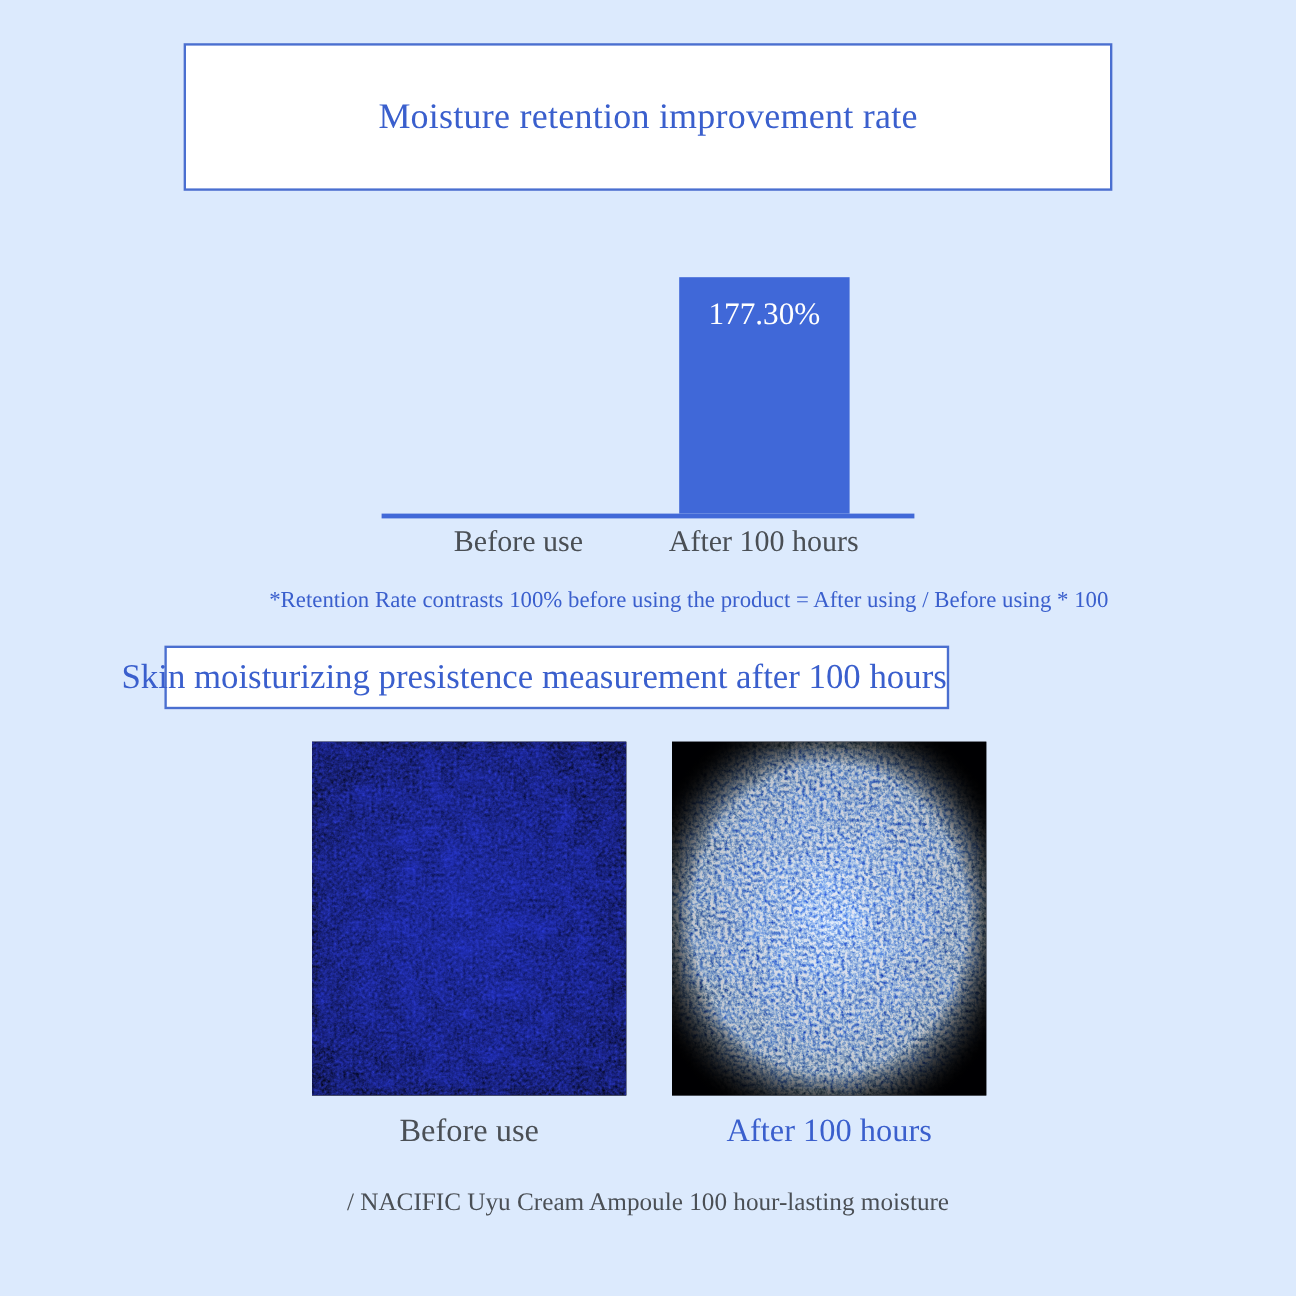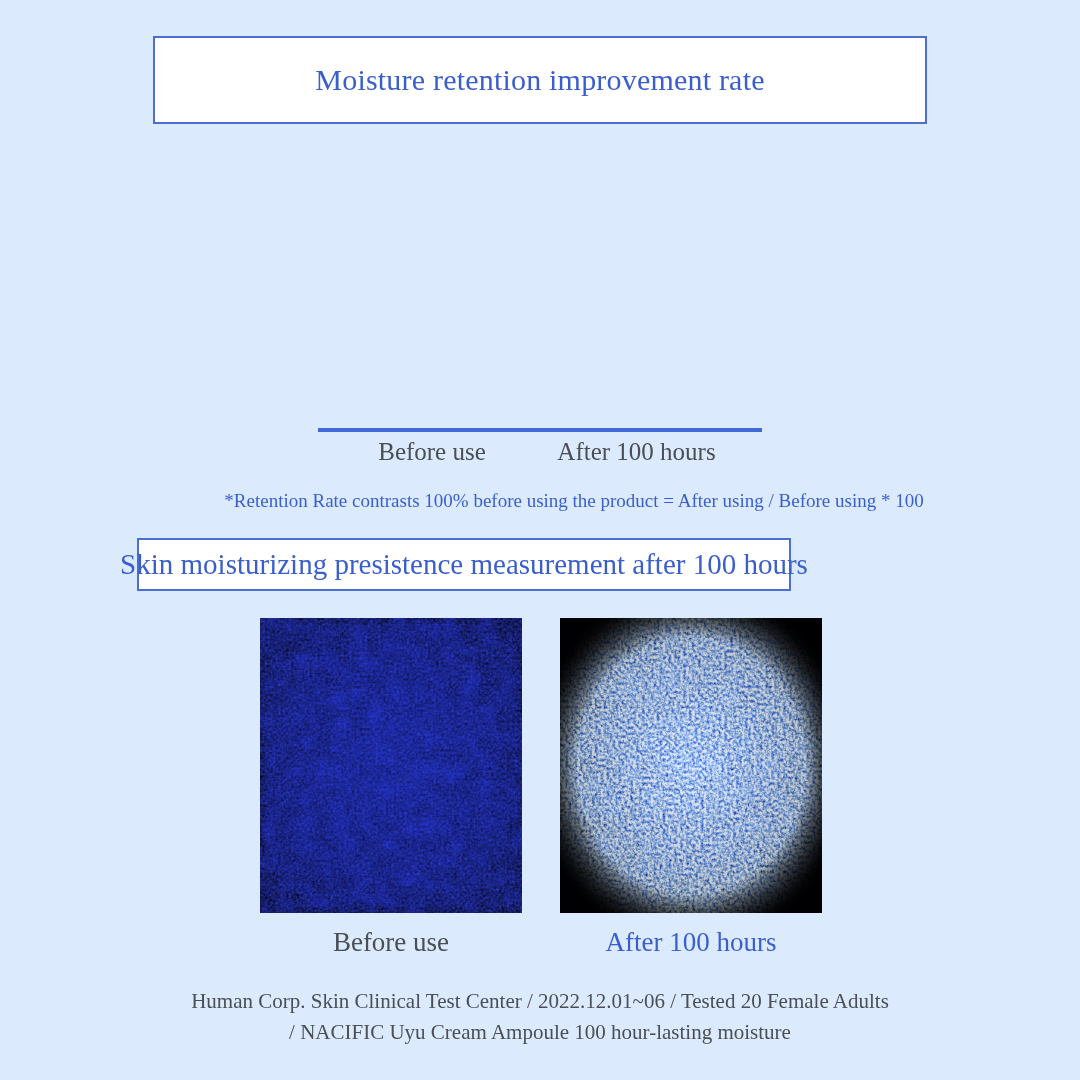--- a/index.html
+++ b/index.html
@@ -14,21 +14,21 @@
     overflow: hidden;
     position: relative;
   }
 
   
   #title-box {
     position: absolute;
     left: 153px;
     top: 36px;
     width: 774px;
-    height: 88px;
+    height: 123px;
     background: #ffffff;
     border: 2px solid #4a6fd0;
     box-sizing: border-box;
     display: flex;
     flex-direction: column;
     align-items: center;
     justify-content: center;
   }
   #title-box .tline {
     color: #3a5fcd;
@@ -125,21 +125,21 @@
     position: absolute;
     left: 137px;
     top: 538px;
     width: 654px;
     height: 53px;
     background: #ffffff;
     border: 2px solid #4a6fd0;
     box-sizing: border-box;
     display: flex;
     align-items: center;
-    justify-content: center;
+    justify-content: flex-end;
   }
   #section-box .sline {
     color: #3a5fcd;
     font-size: 29px;
     white-space: nowrap;
   }
 
   
   .micro {
     position: absolute;
@@ -179,20 +179,23 @@
 </style>
 </head>
 <body>
 
 <div id="title-box">
   <div class="tline">Moisture retention improvement rate</div>
 </div>
 
 <div id="chart">
   <div class="plot">
+    <div class="bar bar-after">
+      <div class="bar-value">177.30%</div>
+    </div>
     <div class="baseline"></div>
   </div>
   <div class="cat-labels">
     <div class="cat-label cat-before">Before use</div>
     <div class="cat-label cat-after">After 100 hours</div>
   </div>
 </div>
 
 <div id="footnote">*Retention Rate contrasts 100% before using the product = After using / Before using * 100</div>
 
@@ -277,15 +280,14 @@
       <rect x="6" y="6" width="250" height="283" filter="url(#spkA)" opacity="0.9"></rect>
       <rect x="6" y="6" width="250" height="283" filter="url(#hotA)" opacity="0.85"></rect>
     </g>
   </svg>
 </div>
 
 <div class="micro-label" id="micro-label-before">Before use</div>
 <div class="micro-label" id="micro-label-after">After 100 hours</div>
 
 <div id="caption">
-  <div class="cline">Human Corp. Skin Clinical Test Center / 2022.12.01~06 / Tested 20 Female Adults</div>
   <div class="cline">/ NACIFIC Uyu Cream Ampoule 100 hour-lasting moisture</div>
 </div>
 
 </body></html>

